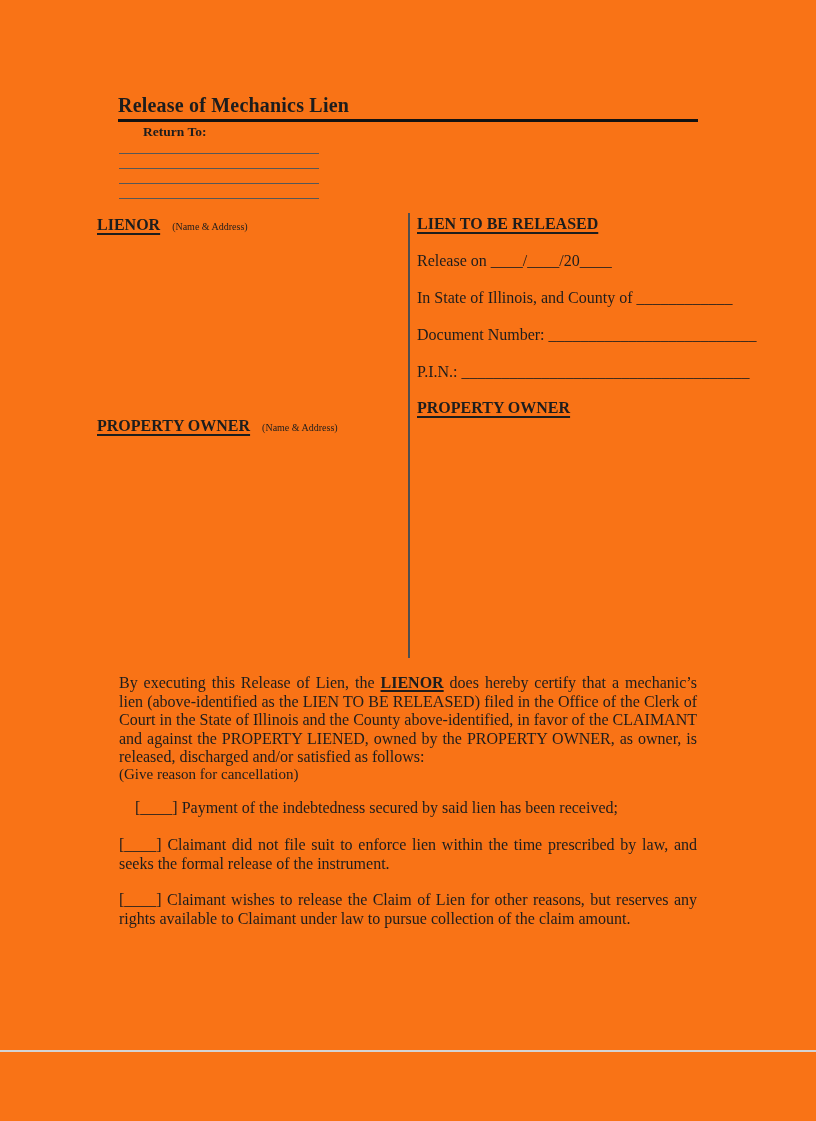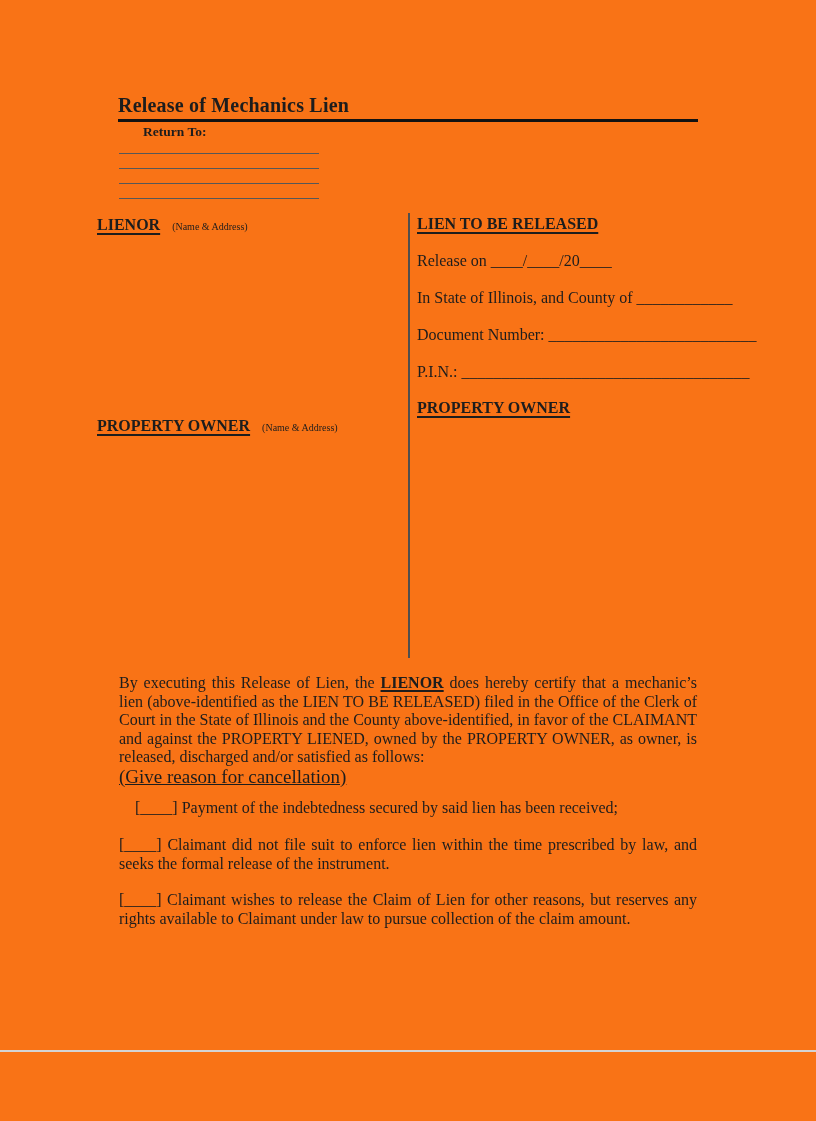--- a/index.html
+++ b/index.html
@@ -62,22 +62,21 @@
     font-size: 16px; line-height: 18.6px; text-align: justify;
   }
   .inline-bold-underline {
     font-weight: bold;
     text-decoration: underline;
     text-decoration-thickness: 1.5px;
     text-underline-offset: 2px;
   }
   .reason-note {
     position: absolute; left: 119px; top: 766px;
-    font-size: 19px;
-    text-decoration: underline;
+    font-size: 15px;
   }
 
   .option {
     position: absolute; left: 119px; width: 578px;
     font-size: 16px; line-height: 18.6px; text-align: justify;
   }
   .option.o1 { top: 799px; margin-left: 16px; }
   .option.o2 { top: 836px; }
   .option.o3 { top: 891px; }
 

